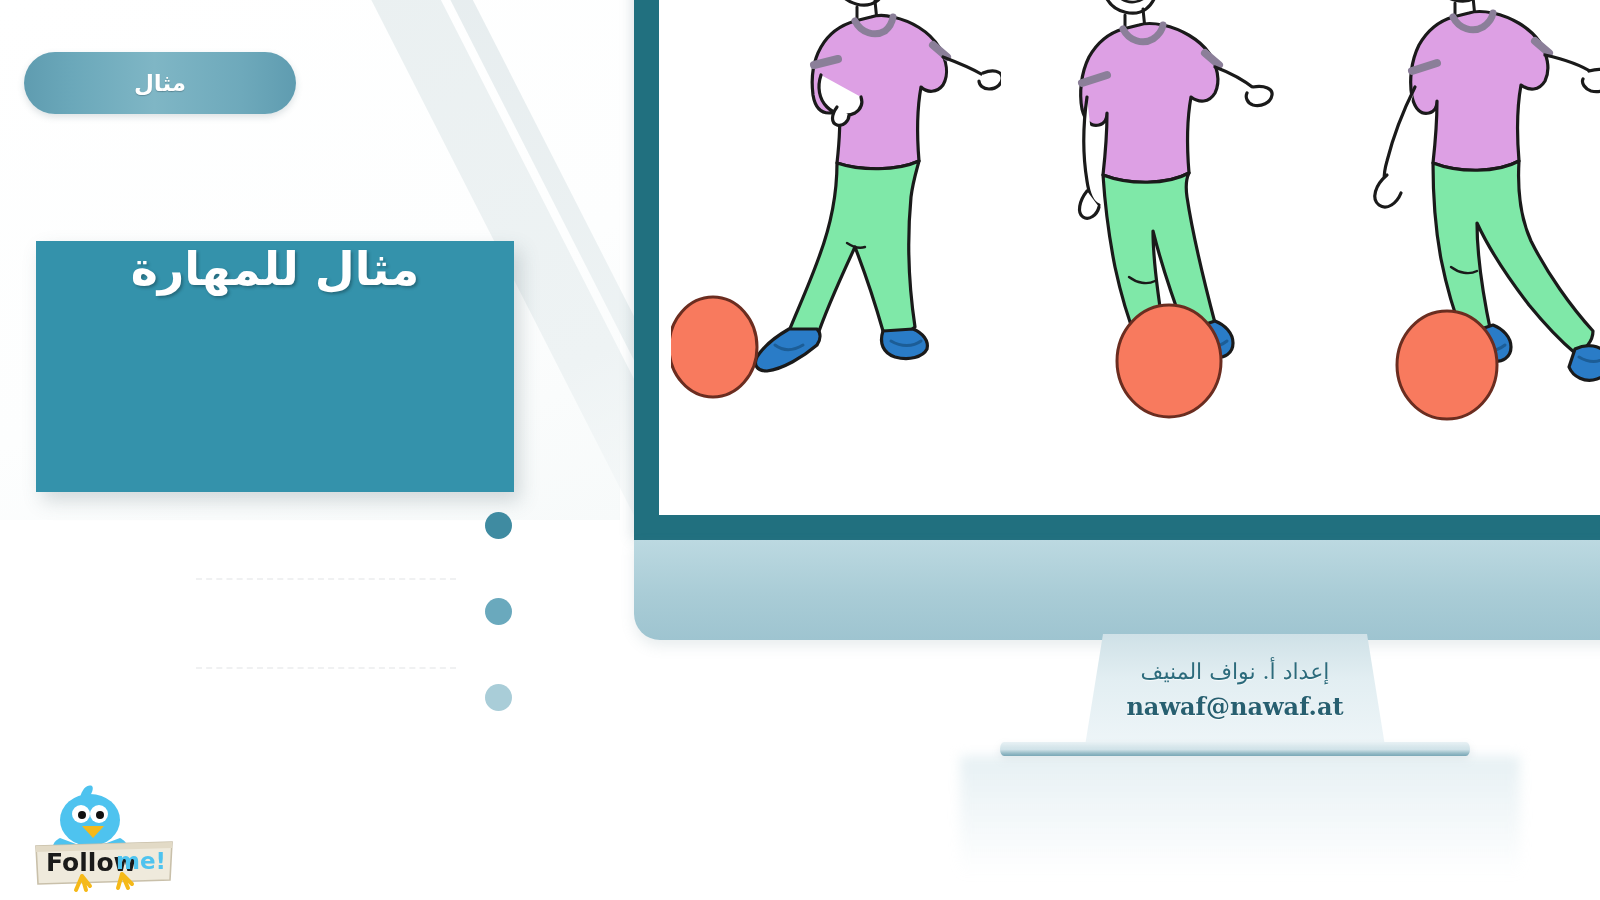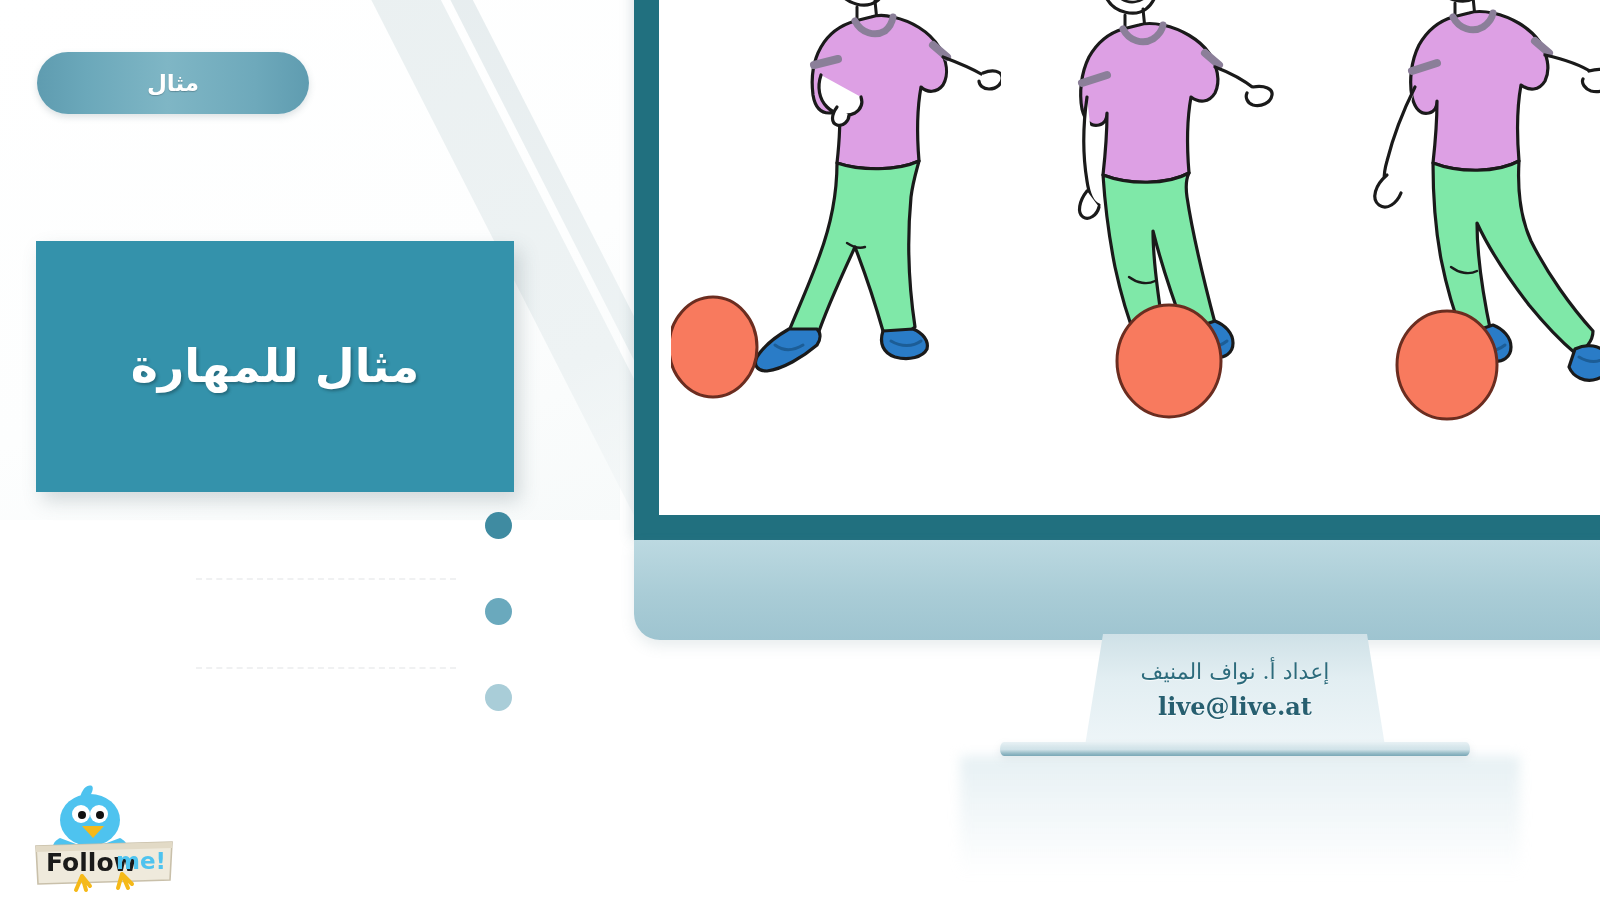--- a/index.html
+++ b/index.html
@@ -48,21 +48,21 @@
     position: absolute;
     left: 0; top: 0;
     width: 620px; height: 520px;
     background: linear-gradient(160deg, #ffffff 0%, #fdfefe 60%, #f7fafa 100%);
     pointer-events: none;
   }
 
   
   .pill-badge {
     position: absolute;
-    left: 37px;
+    left: 24px;
     top: 52px;
     width: 272px;
     height: 62px;
     border-radius: 31px;
     background: linear-gradient(90deg,
                 #5f9cb0 0%,
                 #6ba8ba 18%,
                 #7fb6c5 48%,
                 #6ea9bb 80%,
                 #5f9cb0 100%);
@@ -83,21 +83,21 @@
   
   .title-block {
     position: absolute;
     left: 36px;
     top: 241px;
     width: 478px;
     height: 251px;
     background: #3492ab;
     box-shadow: 6px 9px 18px rgba(70,90,100,0.22);
     display: flex;
-    align-items: center;
+    align-items: flex-start;
     justify-content: center;
   }
   .title-block .title-text {
     color: #ffffff;
     font-size: 46px;
     font-weight: bold;
     direction: rtl;
     text-align: center;
     text-shadow: 2px 2px 3px rgba(20,60,72,0.45);
     line-height: 1.25;
@@ -428,21 +428,21 @@
         </svg>
       </div>
 
     </div>
   </div>
 
   <div class="monitor-chin"></div>
 
   <div class="monitor-neck">
     <span class="neck-line-ar">إعداد أ. نواف المنيف</span>
-    <span class="neck-line-en">live@live.at</span>
+    <span class="neck-line-en">nawaf@nawaf.at</span>
   </div>
   <div class="monitor-foot"></div>
   <div class="monitor-reflection"></div>
 
   <div class="follow-badge">
     <svg viewBox="0 0 160 128" xmlns="http://www.w3.org/2000/svg">
 
       <g>
         <path d="M56 30 C58 20 64 16 68 18 C70 20 68 26 64 30 Z" fill="#4ec3ef"></path>
         <ellipse cx="66" cy="52" rx="30" ry="26" fill="#4ec3ef"></ellipse>

